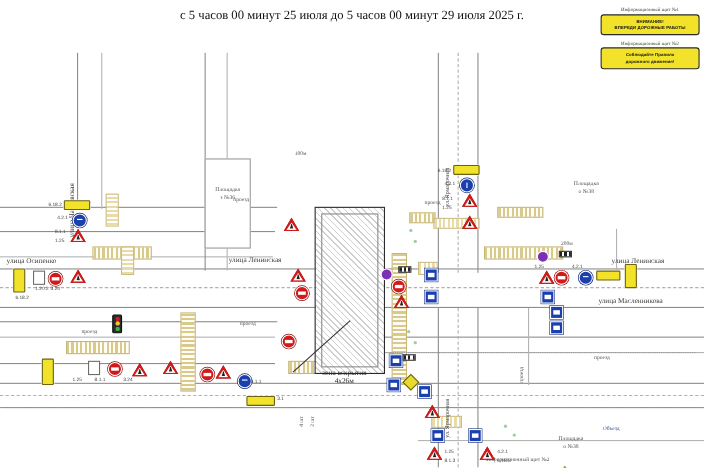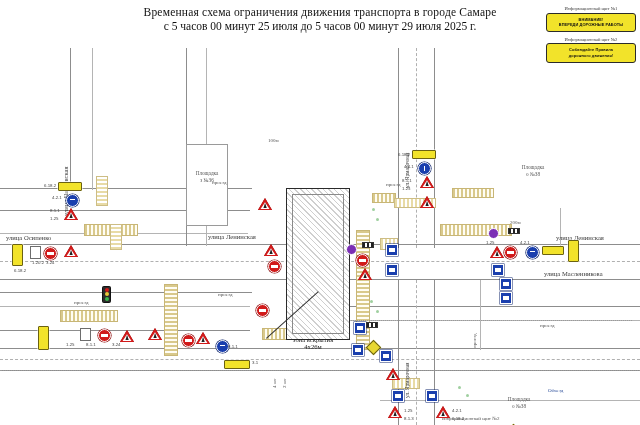--- a/index.html
+++ b/index.html
@@ -125,21 +125,20 @@
       repeating-linear-gradient(0deg,#e8dba6 0 2px,#fff 2px 4px);}
 
   
   .tree{position:absolute;width:3px;height:3px;border-radius:50%;
         background:#7fbf7f;opacity:.75;}
 </style>
 </head>
 <body>
 
 <div id="title-block">
-  <div class="l1">Временная схема ограничения движения транспорта в городе Самаре</div>
   <div class="l2">с 5 часов 00 минут 25 июля до 5 часов 00 минут 29 июля 2025 г.</div>
 </div>
 
 <div id="map">
 
   <div class="road-h" style="left:0;top:140px;width:252px;"></div>
   <div class="road-h" style="left:0;top:162px;width:250px;"></div>
   <div class="road-h thin" style="left:0;top:185px;width:248px;"></div>
   <div class="road-h" style="left:0;top:244px;width:252px;"></div>
   <div class="road-h thin" style="left:0;top:258px;width:250px;"></div>

